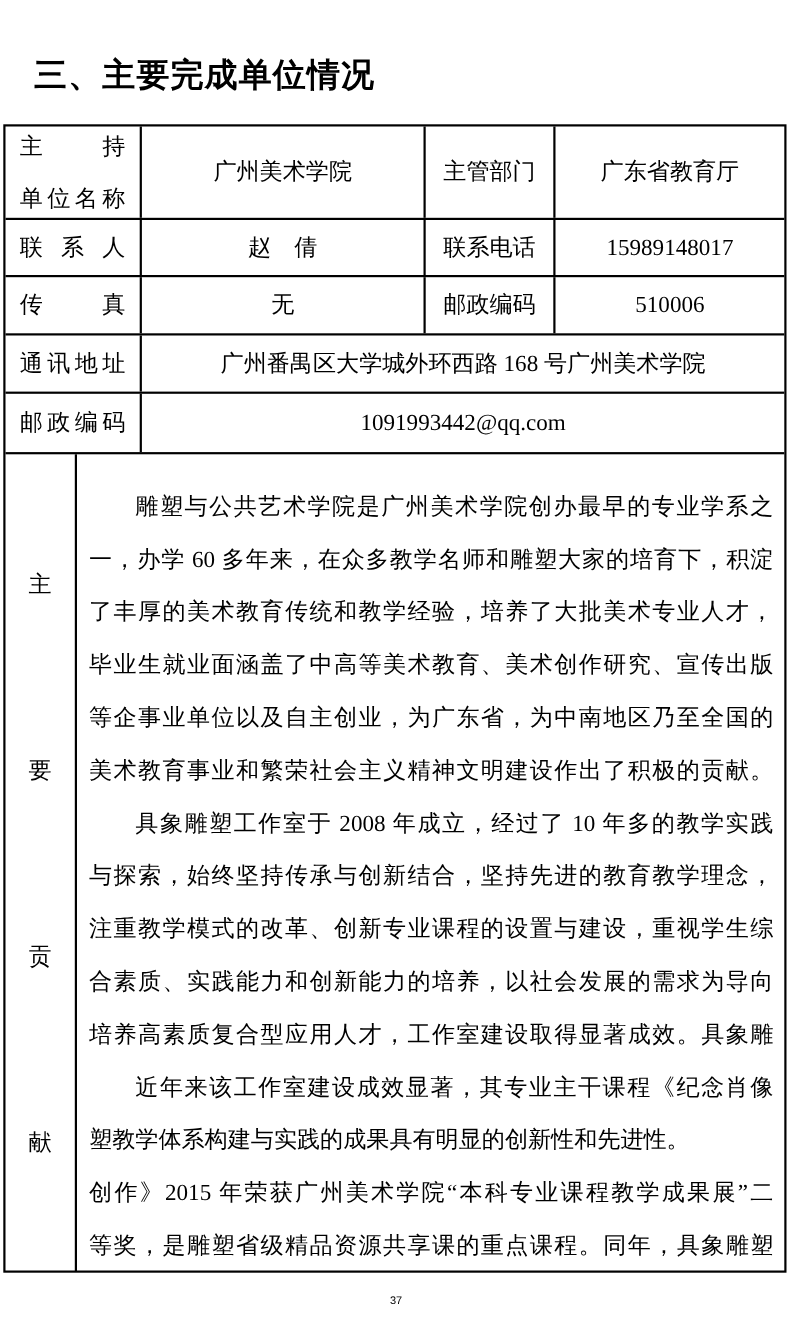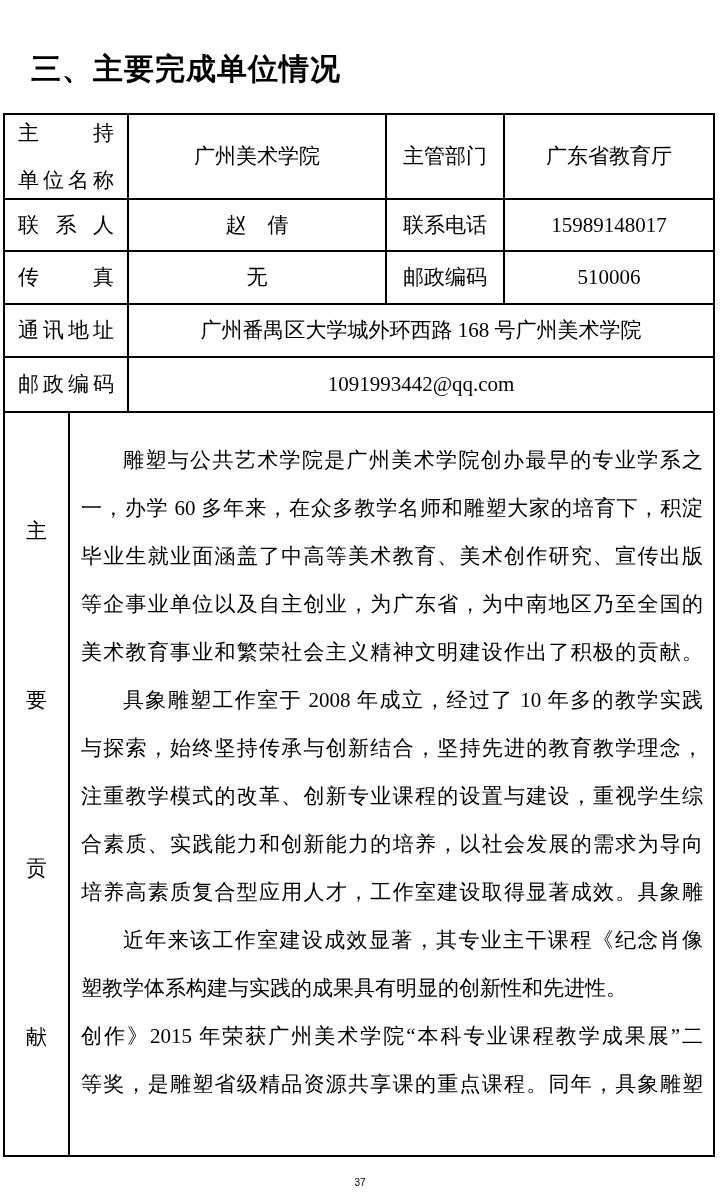--- a/index.html
+++ b/index.html
@@ -128,20 +128,21 @@
     <div class="trow r6">
       <div class="cell contrib-label">
           <span>主</span>
           <span>要</span>
           <span>贡</span>
           <span>献</span>
         </div>
       <div class="cell contrib-body">
           <div class="pline ind jl">雕塑与公共艺术学院是广州美术学院创办最早的专业学系之</div>
           <div class="pline jl">一，办学 60 多年来，在众多教学名师和雕塑大家的培育下，积淀</div>
+          <div class="pline jl">了丰厚的美术教育传统和教学经验，培养了大批美术专业人才，</div>
           <div class="pline jl">毕业生就业面涵盖了中高等美术教育、美术创作研究、宣传出版</div>
           <div class="pline jl">等企事业单位以及自主创业，为广东省，为中南地区乃至全国的</div>
           <div class="pline jl">美术教育事业和繁荣社会主义精神文明建设作出了积极的贡献。</div>
           <div class="pline ind jl">具象雕塑工作室于 2008 年成立，经过了 10 年多的教学实践</div>
           <div class="pline jl">与探索，始终坚持传承与创新结合，坚持先进的教育教学理念，</div>
           <div class="pline jl">注重教学模式的改革、创新专业课程的设置与建设，重视学生综</div>
           <div class="pline jl">合素质、实践能力和创新能力的培养，以社会发展的需求为导向</div>
           <div class="pline jl">培养高素质复合型应用人才，工作室建设取得显著成效。具象雕</div>
           <div class="pline ind jl">近年来该工作室建设成效显著，其专业主干课程《纪念肖像</div>
           <div class="pline">塑教学体系构建与实践的成果具有明显的创新性和先进性。</div>

